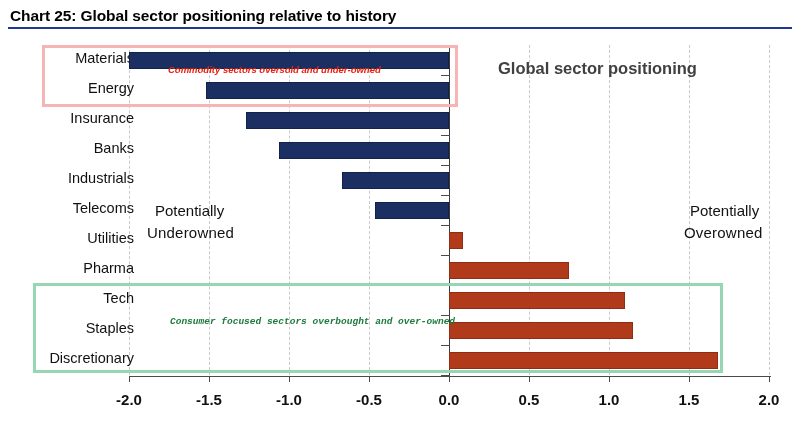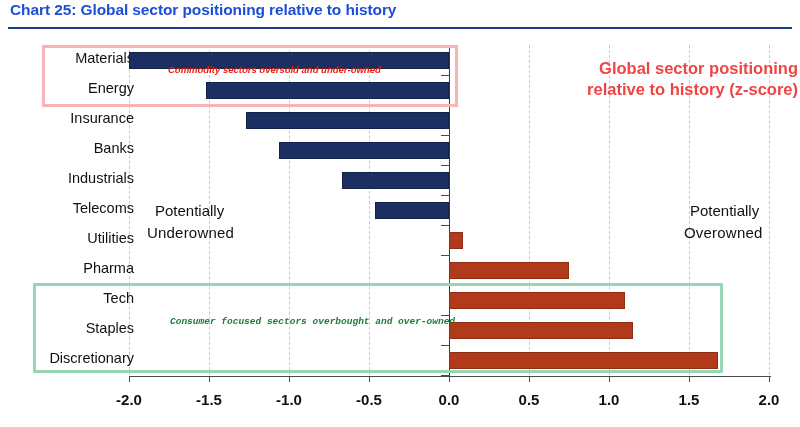--- a/index.html
+++ b/index.html
@@ -6,23 +6,23 @@
   html, body {
     width: 800px; height: 427px;
     background: #ffffff;
     font-family: "Liberation Sans", sans-serif;
     overflow: hidden;
   }
   #root { position: relative; width: 800px; height: 427px; background: #fff; }
 
   
   .chart-title {
-    position: absolute; left: 10px; top: 1px;
+    position: absolute; left: 10px; top: 7px;
     font-size: 15.5px; font-weight: bold;
-    color: #1d4ed8; letter-spacing: -0.1px;
+    color: #000000; letter-spacing: -0.1px;
     white-space: nowrap;
   }
   .title-rule {
     position: absolute; left: 8px; top: 27px;
     width: 784px; height: 2px; background: #20398f;
   }
 
   
   .plot { position: absolute; left: 0; top: 0; width: 800px; height: 427px; }
 
@@ -77,22 +77,22 @@
   .anno-red   { color: #e8210f; }
   .anno-green { color: #1d7a3c; }
 
   .watermark {
     position: absolute; font-style: italic; font-weight: bold;
     font-size: 10.5px; color: #111; white-space: nowrap;
   }
 
   .side-title {
     position: absolute; left: 498px; top: 58px; width: 300px;
-    text-align: right; font-size: 16.5px; font-weight: bold;
-    color: #ef4444; line-height: 1.25;
+    text-align: left; font-size: 16.5px; font-weight: bold;
+    color: #404040; line-height: 1.25;
   }
 
   .zone-label {
     position: absolute; font-size: 15px; color: #111;
     line-height: 1.45; white-space: nowrap;
   }
   .zone-left  { left: 155px; top: 200px; }
   .zone-right { left: 690px; top: 200px; }
 </style>
 </head>
@@ -205,21 +205,20 @@
   <div class="hl-box hl-pink" style="left:42px; top:45px; width:416px; height:62px;"></div>
   <div class="hl-box hl-green" style="left:33px; top:283px; width:690px; height:90px;"></div>
 
   <div class="anno anno-red" style="left:168px; top:64px;">Commodity sectors oversold and under-owned</div>
 
   <div class="anno anno-green" style="left:170px; top:316px;font-family:Liberation Mono, monospace;">Consumer focused sectors overbought and over-owned</div>
 
 
   <div class="side-title">
     <div>Global sector positioning</div>
-    <div>relative to history (z-score)</div>
   </div>
 
   <div class="zone-label zone-left">
     <div>Potentially</div>
     <div style="margin-left:-8px; letter-spacing:0.2px;">Underowned</div>
   </div>
 
   <div class="zone-label zone-right">
     <div>Potentially</div>
     <div style="margin-left:-6px; letter-spacing:0.2px;text-align:center;">Overowned</div>

